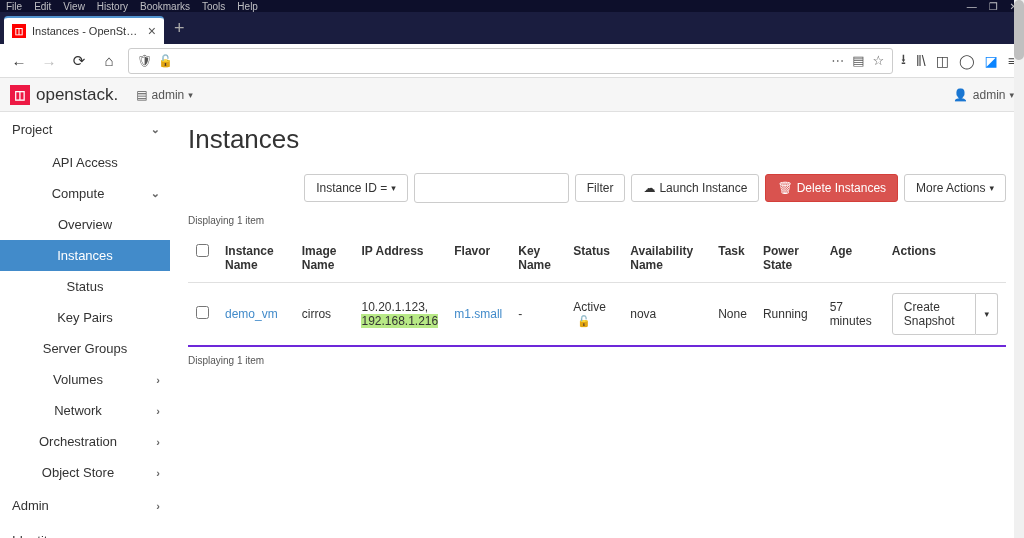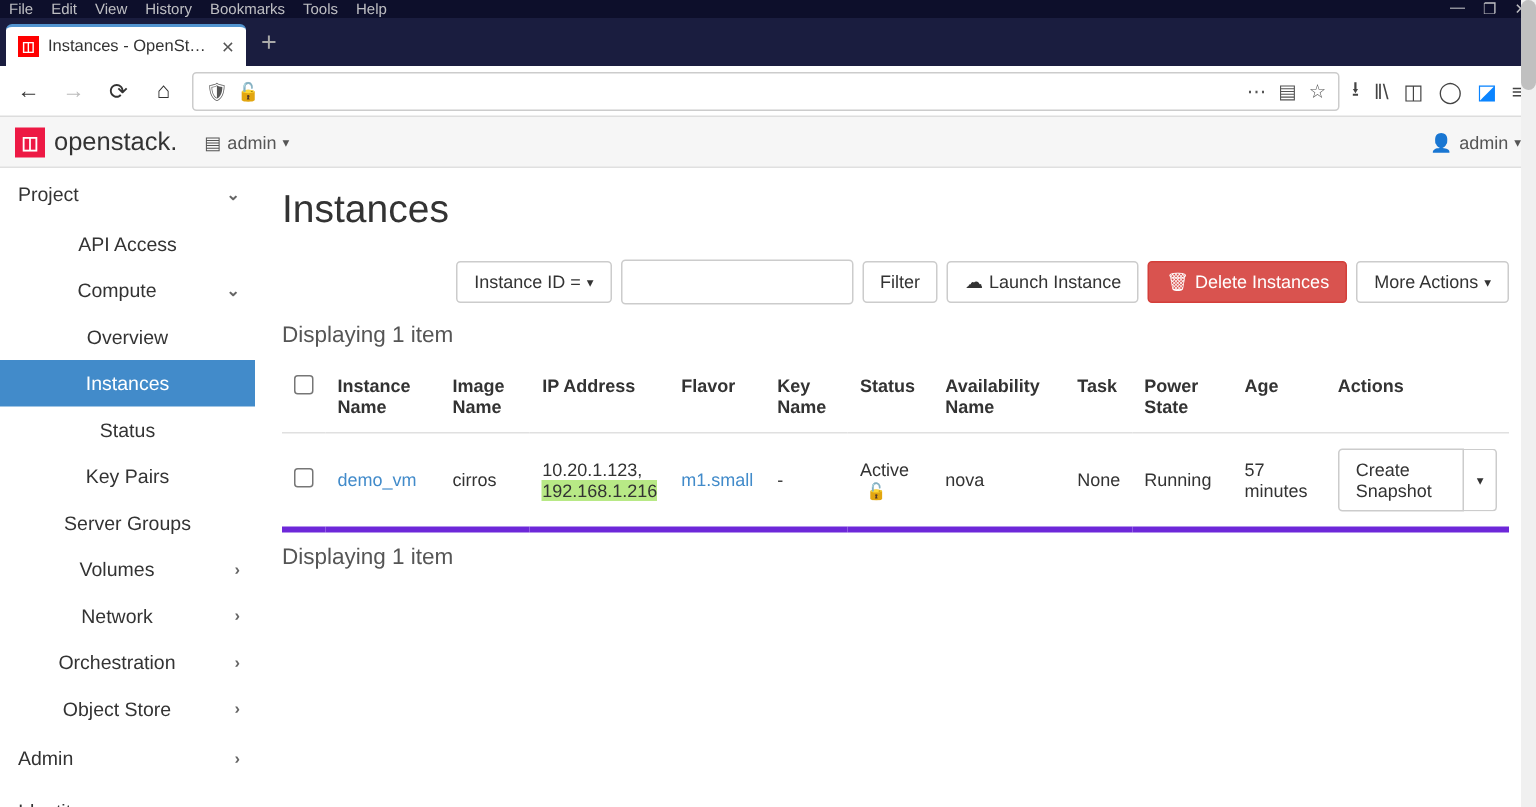--- a/index.html
+++ b/index.html
@@ -53,25 +53,25 @@
 .breadcrumb .sep { margin: 0 5px; color: #bbb; }
 
 .page-title { font-size: 26px; font-weight: normal; color: #333; margin-bottom: 18px; }
 
 .toolbar { display: flex; justify-content: flex-end; gap: 6px; margin-bottom: 12px; align-items: center; }
 .btn { border: 1px solid #ccc; background: #fff; padding: 6px 11px; font-size: 12px; border-radius: 3px; cursor: pointer; display: flex; align-items: center; gap: 4px; color: #333; }
 .btn.danger { background: #d9534f; border-color: #d43f3a; color: #fff; }
 .filter-input { border: 1px solid #ccc; height: 30px; width: 155px; border-radius: 3px; padding: 0 8px; font-size: 12px; }
 .dd-btn { display: flex; align-items: center; gap: 4px; }
 
-.dispcount { font-size: 15px; color: #555; margin: 8px 0; }
+.dispcount { font-size: 10px; color: #555; margin: 8px 0; }
 
 table { width: 100%; border-collapse: collapse; font-size: 12px; }
 th { text-align: left; font-weight: bold; color: #333; padding: 10px 8px; border-bottom: 1px solid #e0e0e0; vertical-align: top; }
-td { padding: 10px 8px; border-bottom: 4px solid #6d28d9; vertical-align: middle; color: #333; }
+td { padding: 10px 8px; border-bottom: 2px solid #6d28d9; vertical-align: middle; color: #333; }
 .link { color: #428bca; cursor: pointer; }
 .hl { background: #b8e986; text-align: center; }
 .row-actions { display: flex; justify-content: space-between; }
 .row-actions .btn { border-radius: 3px 0 0 3px; }
 .row-actions .btn.split { border-left: none; border-radius: 0 3px 3px 0; padding: 6px 8px; }
 input[type=checkbox] { cursor: pointer; }
 .unlock-ico { color: #aaa; font-size: 11px; margin-left: 4px; }
 </style>
 </head>
 <body>

